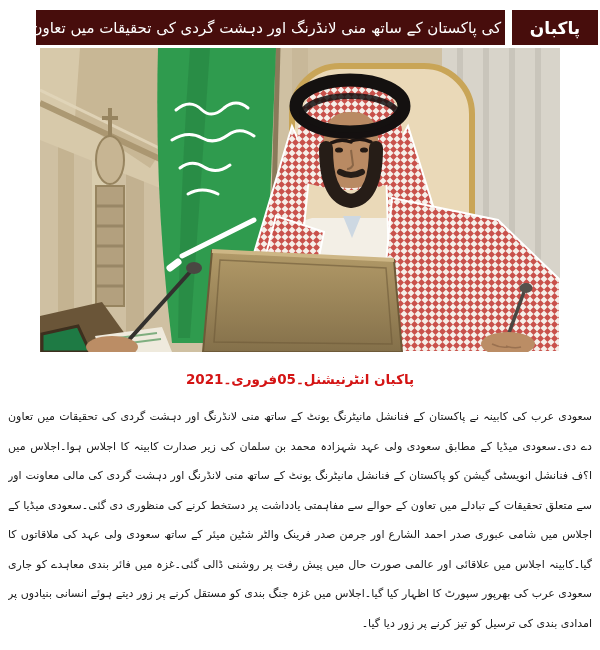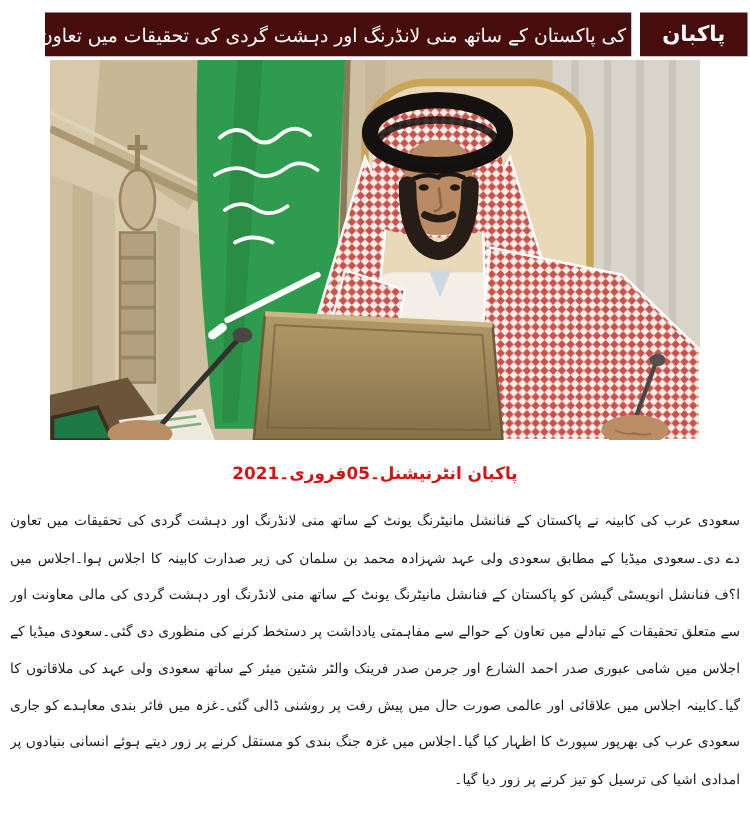--- a/index.html
+++ b/index.html
@@ -196,16 +196,16 @@
   </div>
 
   <div class="article">
       <div class="body-line" dir="rtl">سعودی عرب کی کابینہ نے پاکستان کے فنانشل مانیٹرنگ یونٹ کے ساتھ منی لانڈرنگ اور دہشت گردی کی تحقیقات میں تعاون کی منظوری</div>
       <div class="body-line" dir="rtl">دے دی۔سعودی میڈیا کے مطابق سعودی ولی عہد شہزادہ محمد بن سلمان کی زیر صدارت کابینہ کا اجلاس ہوا۔اجلاس میں سعودی ڈائریکٹریٹ</div>
       <div class="body-line" dir="rtl">ا؟ف فنانشل انویسٹی گیشن کو پاکستان کے فنانشل مانیٹرنگ یونٹ کے ساتھ منی لانڈرنگ اور دہشت گردی کی مالی معاونت اور متعلقہ جرائم</div>
       <div class="body-line" dir="rtl">سے متعلق تحقیقات کے تبادلے میں تعاون کے حوالے سے مفاہمتی یادداشت پر دستخط کرنے کی منظوری دی گئی۔سعودی میڈیا کے مطابق</div>
       <div class="body-line" dir="rtl">اجلاس میں شامی عبوری صدر احمد الشارع اور جرمن صدر فرینک والٹر شٹین میئر کے ساتھ سعودی ولی عہد کی ملاقاتوں کا بھی جائزہ لیا</div>
       <div class="body-line" dir="rtl">گیا۔کابینہ اجلاس میں علاقائی اور عالمی صورت حال میں پیش رفت پر روشنی ڈالی گئی۔غزہ میں فائر بندی معاہدے کو جاری رکھنے کے لیے</div>
       <div class="body-line" dir="rtl">سعودی عرب کی بھرپور سپورٹ کا اظہار کیا گیا۔اجلاس میں غزہ جنگ بندی کو مستقل کرنے پر زور دیتے ہوئے انسانی بنیادوں پر غزہ میں</div>
-      <div class="body-line last" dir="rtl">امدادی اشیا کی ترسیل کو تیز کرنے پر زور دیا گیا۔</div>
+      <div class="body-line last" dir="rtl">امدادی بندی کی ترسیل کو تیز کرنے پر زور دیا گیا۔</div>
     </div>
 
 </div>
 
 </body></html>

